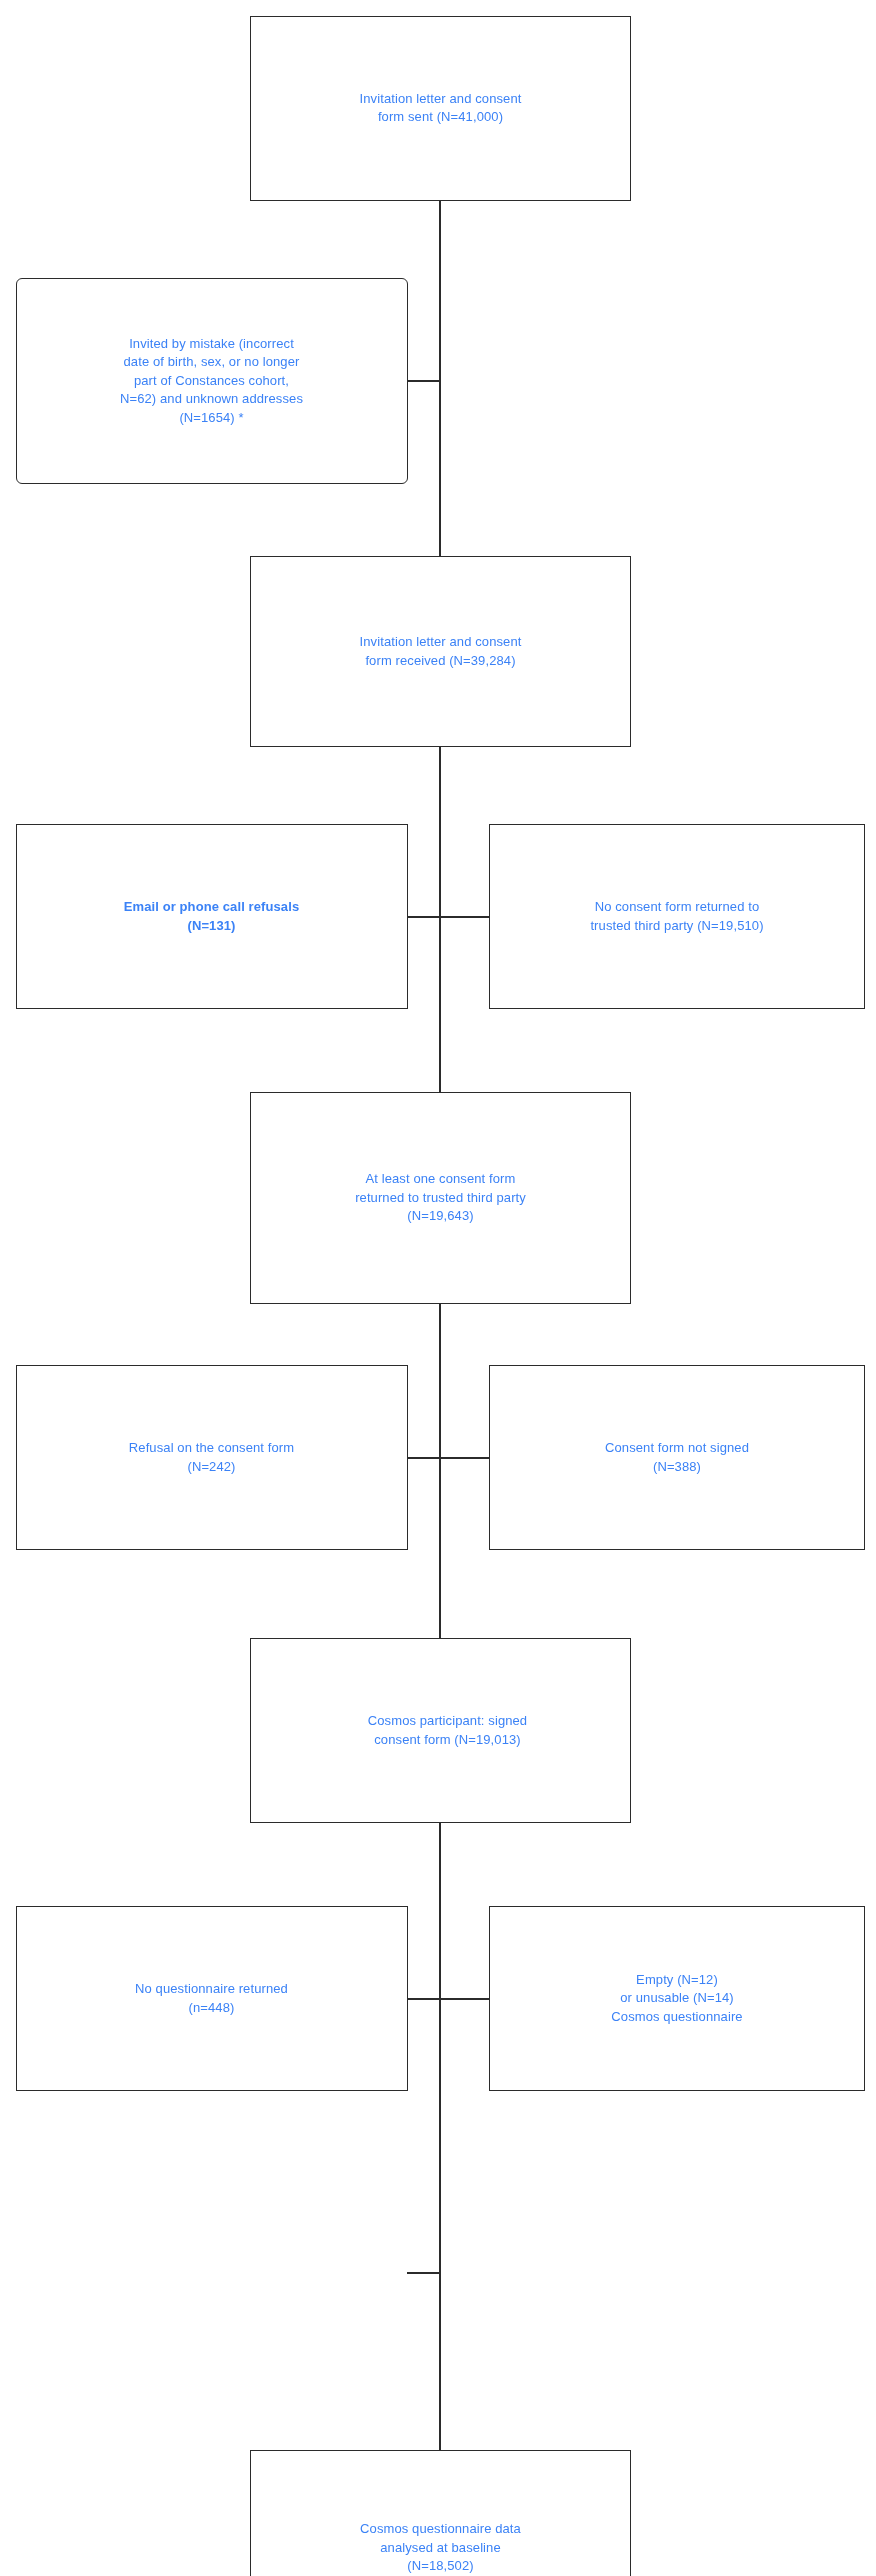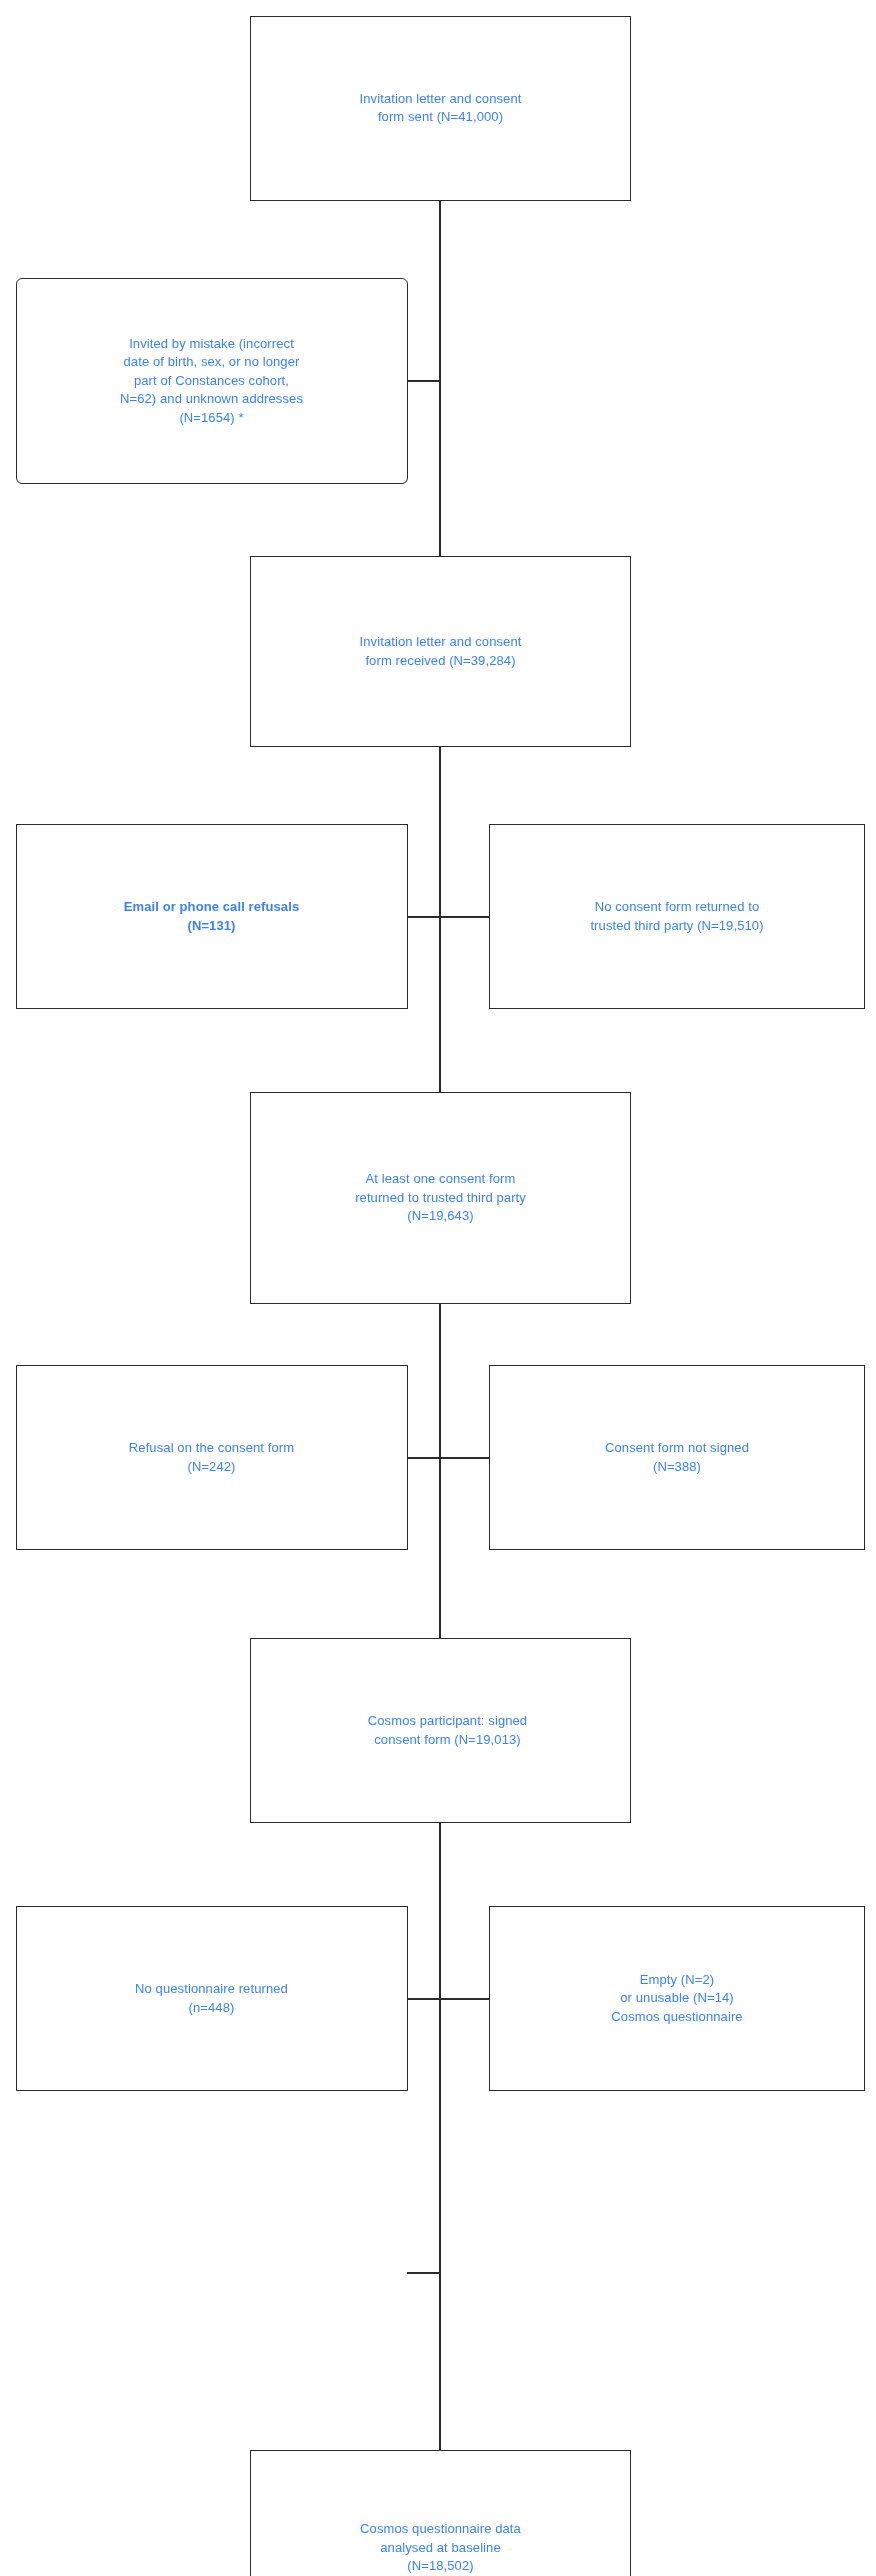--- a/index.html
+++ b/index.html
@@ -119,21 +119,21 @@
     <span class="label">Cosmos participant: signed
 consent form (N=19,013)</span>
   </div>
 
   <div class="node" style="left:15.5px; top:1906px; width:392px; height:185px;">
     <span class="label">No questionnaire returned
 (n=448)</span>
   </div>
 
   <div class="node" style="left:489px; top:1906px; width:376px; height:185px;">
-    <span class="label">Empty (N=2)
+    <span class="label">Empty (N=12)
 or unusable (N=14)
 Cosmos questionnaire</span>
   </div>
 
 
   <div class="node" style="left:250px; top:2450px; width:381px; height:196px;">
     <span class="label">Cosmos questionnaire data
 analysed at baseline
 (N=18,502)</span>
   </div>

